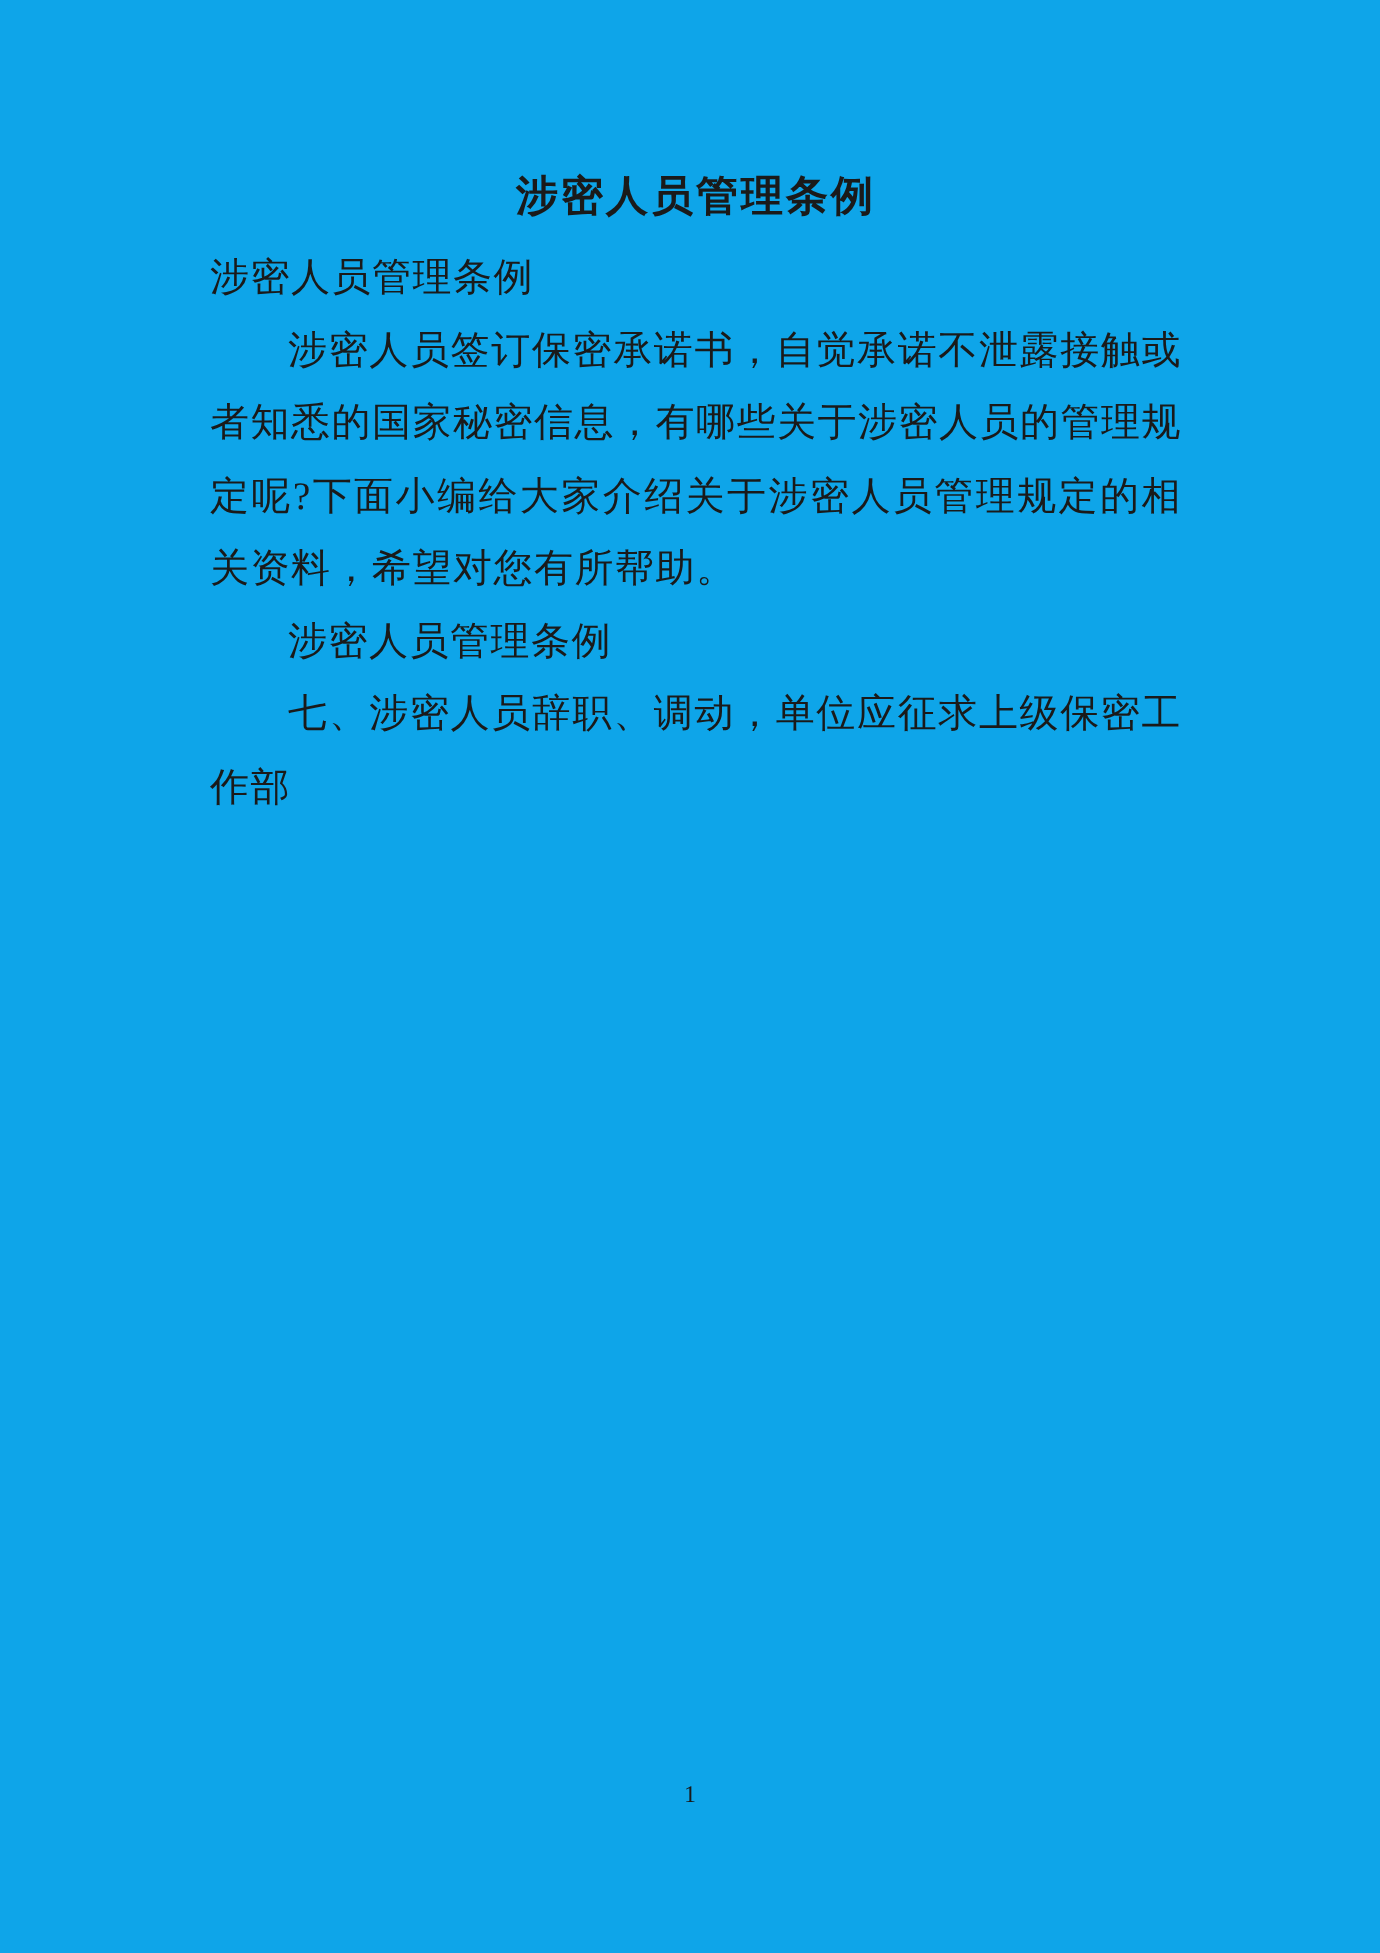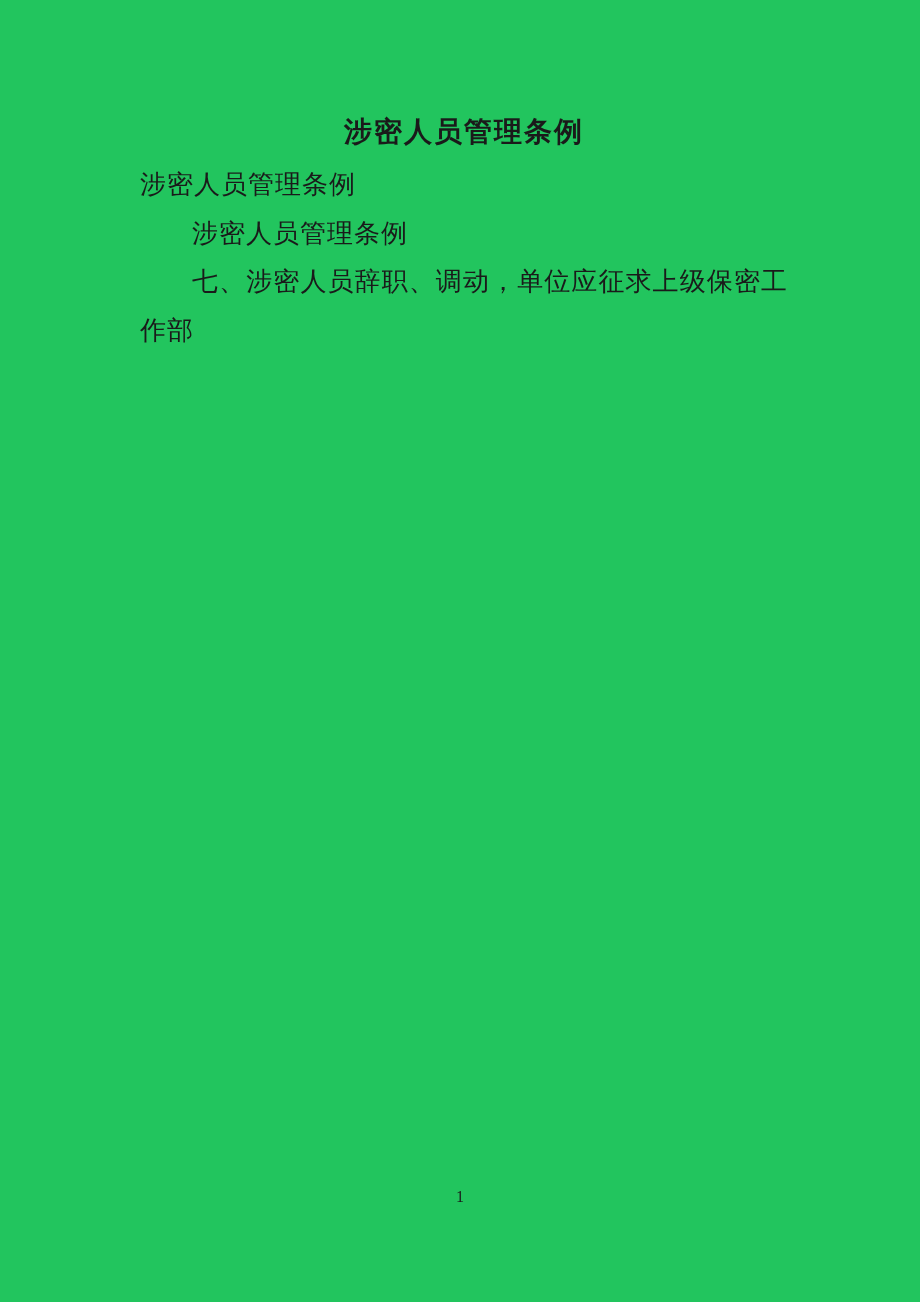--- a/index.html
+++ b/index.html
@@ -13,21 +13,21 @@
     position: relative;
     overflow: hidden;
     font-family: "Liberation Serif", "DejaVu Serif", serif;
     color: #1a1a1a;
   }
   .page {
     position: absolute;
     left: 0; top: 0;
     width: 920px;
     height: 1302px;
-    background: #22c55e;
+    background: #0ea5e9;
   }
   .content {
     position: absolute;
     left: 140px;
     top: 108px;
     width: 648px;
   }
   .doc-title {
     font-size: 28px;
     font-weight: bold;
@@ -62,20 +62,21 @@
 </head>
 <body>
 
 <div class="page">
   <div class="content">
 
     <h1 class="doc-title">涉密人员管理条例</h1>
 
     <p class="para">涉密人员管理条例</p>
 
+    <p class="para indent">涉密人员签订保密承诺书，自觉承诺不泄露接触或者知悉的国家秘密信息，有哪些关于涉密人员的管理规定呢?下面小编给大家介绍关于涉密人员管理规定的相关资料，希望对您有所帮助。</p>
 
     <p class="para indent">涉密人员管理条例</p>
 
 
 
 
 
 
     <p class="para indent">七、涉密人员辞职、调动，单位应征求上级保密工作部</p>
 

